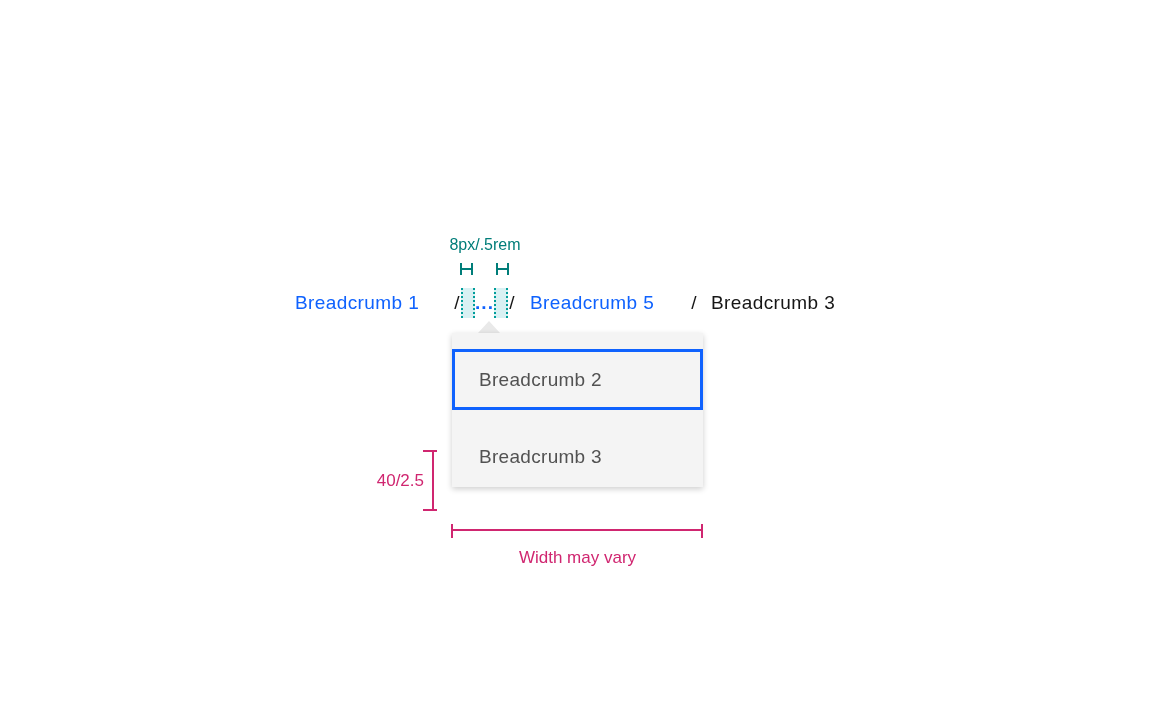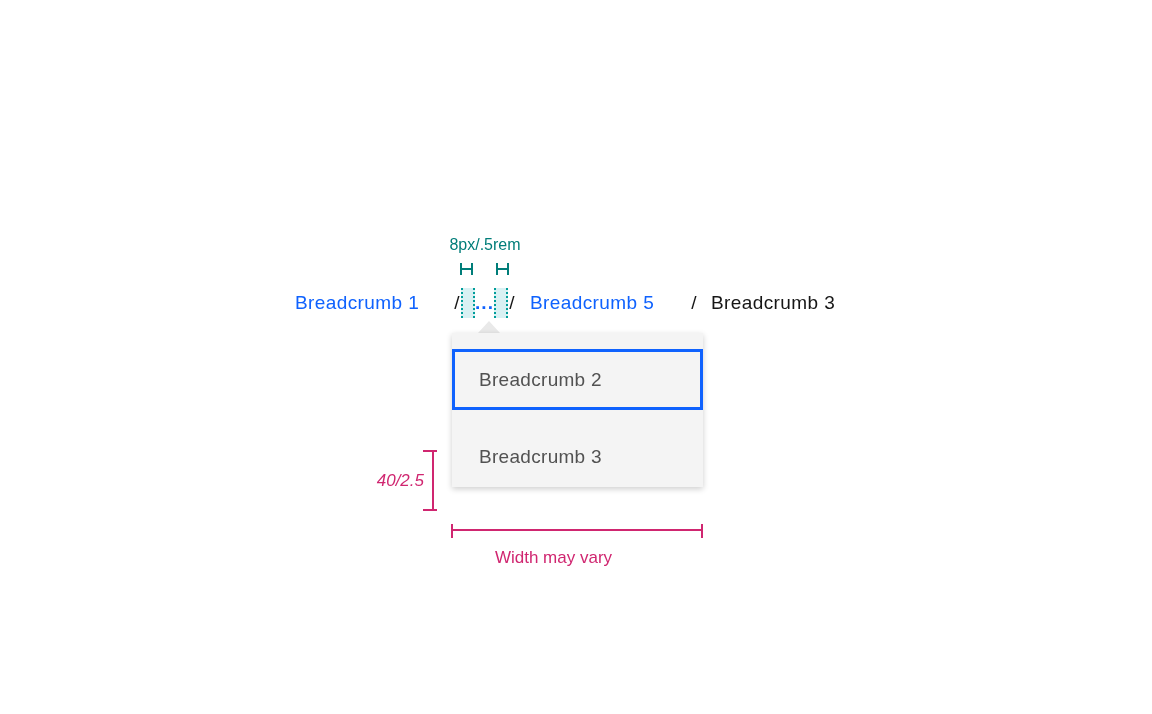--- a/index.html
+++ b/index.html
@@ -94,21 +94,20 @@
     padding-left: 24px;
   }
 
   
   .h-label {
     position: absolute;
     left: 336px; top: 471px; width: 88px;
     text-align: right;
     font-size: 17px;
     color: #d02670;
-    font-style: italic;
   }
   .vbracket {
     position: absolute;
     left: 423px; top: 450px;
     width: 14px; height: 61px;
     box-sizing: border-box;
     border-top: 2px solid #d02670;
     border-bottom: 2px solid #d02670;
   }
   .vbracket .vline {
@@ -127,21 +126,21 @@
   }
   .wline::before {
     content: "";
     position: absolute;
     left: 0; right: 0; top: 5px;
     height: 2px;
     background: #d02670;
   }
   .w-label {
     position: absolute;
-    left: 428px; top: 548px; width: 251px;
+    left: 452px; top: 548px; width: 251px;
     text-align: center;
     font-size: 17px;
     color: #d02670;
   }
 </style>
 </head>
 <body>
 
 <div class="stage">
 

